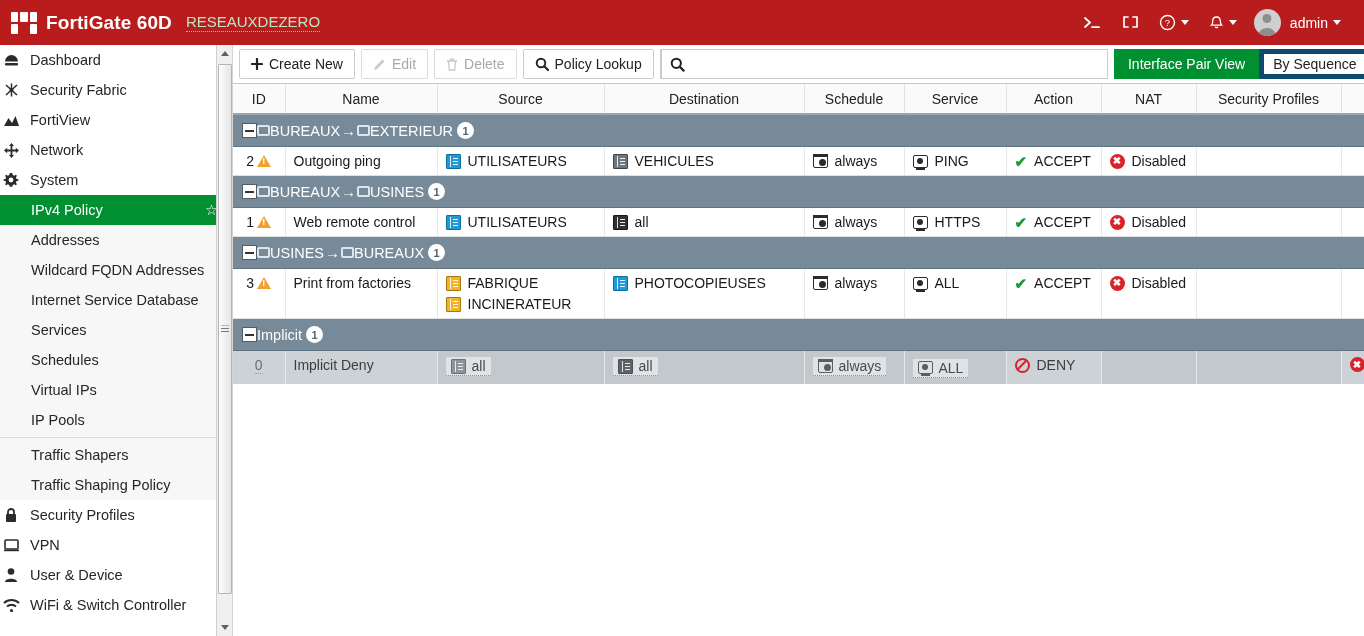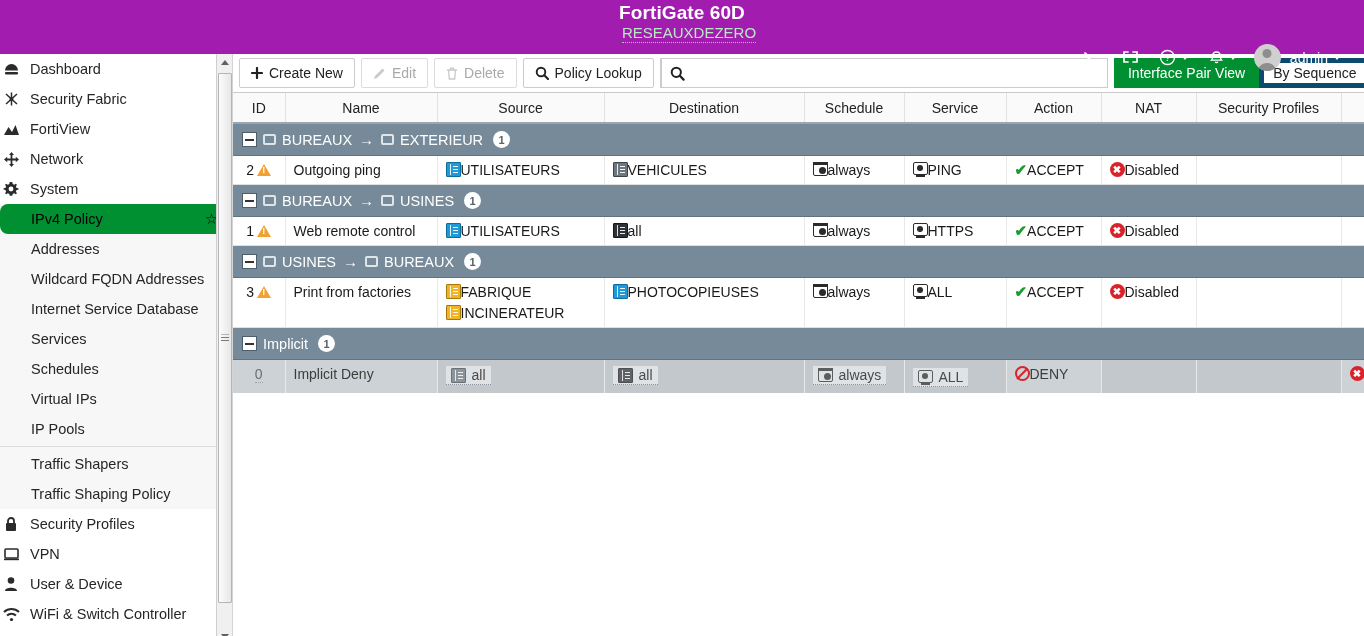--- a/index.html
+++ b/index.html
@@ -5,23 +5,23 @@
   * { box-sizing: border-box; margin: 0; padding: 0; }
   html, body {
     width: 1364px; height: 636px;
     font-family: "Liberation Sans", sans-serif;
     font-size: 13px; color: #1a1a1a;
     background: #fff; overflow: hidden;
   }
 
   
   .header {
-    height: 54px; background: #a21caf;
+    height: 45px; background: #b91c1c;
     display: flex; align-items: center;
-    position: relative; z-index: 20; flex-direction: column;
+    position: relative; z-index: 20;
   }
   .logo-mark {
     width: 26px; height: 22px; margin-left: 11px; margin-right: 9px;
     display: grid; grid-template-columns: 1fr 1fr 1fr; grid-template-rows: 1fr 1fr;
     gap: 2px;
   }
   .logo-mark i { background: #fff; display: block; border-radius: 1px; }
   .logo-mark i.hide { background: transparent; }
   .brand {
     color: #fff; font-size: 19px; font-weight: bold; letter-spacing: .1px;
@@ -86,21 +86,21 @@
   .nav-item.expanded {
     color: #019031; font-weight: bold; background: #f7f7f7;
   }
   .nav-item.expanded .nav-ico { color: #019031; }
   .nav-item.expanded .chev { color: #019031; }
   .sub-list { background: #f7f7f7; }
   .sub-item {
     height: 30px; display: flex; align-items: center;
     padding-left: 31px; font-size: 14.5px; color: #262626; cursor: pointer;
   }
-  .sub-item.active { background: #019031; color: #000000; font-weight: normal; border-radius: 8px; }
+  .sub-item.active { background: #019031; color: #ffffff; font-weight: normal; }
   .sub-item .star { margin-left: auto; margin-right: 14px; }
   .sub-sep { height: 1px; background: #dcdcdc; margin: 2px 0; }
 
   
   .sb-scroll {
     position: absolute; right: 0; top: 0; width: 16px; height: 591px;
     background: #f0f0f0; border-left: 1px solid #cfcfcf;
   }
   .sb-arrow {
     position: absolute; left: 0; width: 16px; height: 17px;
@@ -182,21 +182,21 @@
   table.policy td {
     border-right: 1px solid #e8e8e8; border-bottom: 1px solid #e0e0e0;
     font-size: 14px; padding: 6px 8px; vertical-align: top; background: #fff;
   }
   td.cell-center { text-align: center; }
   tr.grp td {
     background: #768a99; color: #fff; padding: 7px 9px;
     border-right: none; border-bottom: 1px solid #5f7380;
     font-size: 14.5px;
   }
-  .grp-inner { display: flex; align-items: center; gap: 6px; }
+  .grp-inner { display: flex; align-items: center; }
   .collapse-box {
     width: 15px; height: 15px; background: #fff; border: 1px solid #4c5f6b;
     display: flex; align-items: center; justify-content: center; flex: none;
     cursor: pointer;
   }
   .collapse-box::before { content: ""; width: 9px; height: 2px; background: #333; }
   .iface-ico {
     width: 13px; height: 11px; border: 2px solid #dfe6ea; border-radius: 2px;
     display: inline-block; flex: none;
   }
@@ -211,21 +211,21 @@
   .warn-tri {
     width: 0; height: 0; position: relative;
     border-left: 7px solid transparent; border-right: 7px solid transparent;
     border-bottom: 12px solid #f0a132;
   }
   .warn-tri::after {
     content: "!"; position: absolute; left: -2px; top: 2px;
     font-size: 9px; font-weight: bold; color: #fff; line-height: 1;
   }
 
-  .obj { display: flex; align-items: flex-start; margin-bottom: 5px; }
+  .obj { display: flex; align-items: center; gap: 7px; margin-bottom: 5px; }
   .obj:last-child { margin-bottom: 0; }
   .addr-ico {
     width: 15px; height: 15px; flex: none; border-radius: 1px; position: relative;
   }
   .addr-ico.blue  { background: #1f9ad6; border: 1px solid #0b6e9e; }
   .addr-ico.grey  { background: #6d7780; border: 1px solid #3f464b; }
   .addr-ico.gold  { background: #f0b427; border: 1px solid #a8780c; }
   .addr-ico.dark  { background: #2f3338; border: 1px solid #15181a; }
   .addr-ico::before {
     content: ""; position: absolute; left: 3px; top: 1px; bottom: 1px;

